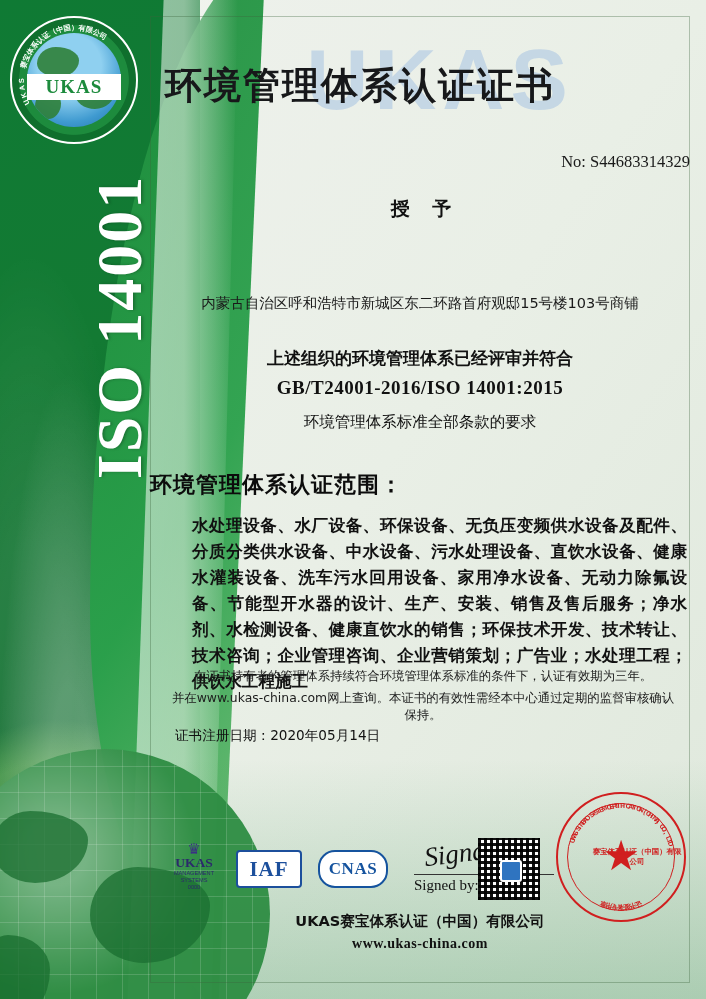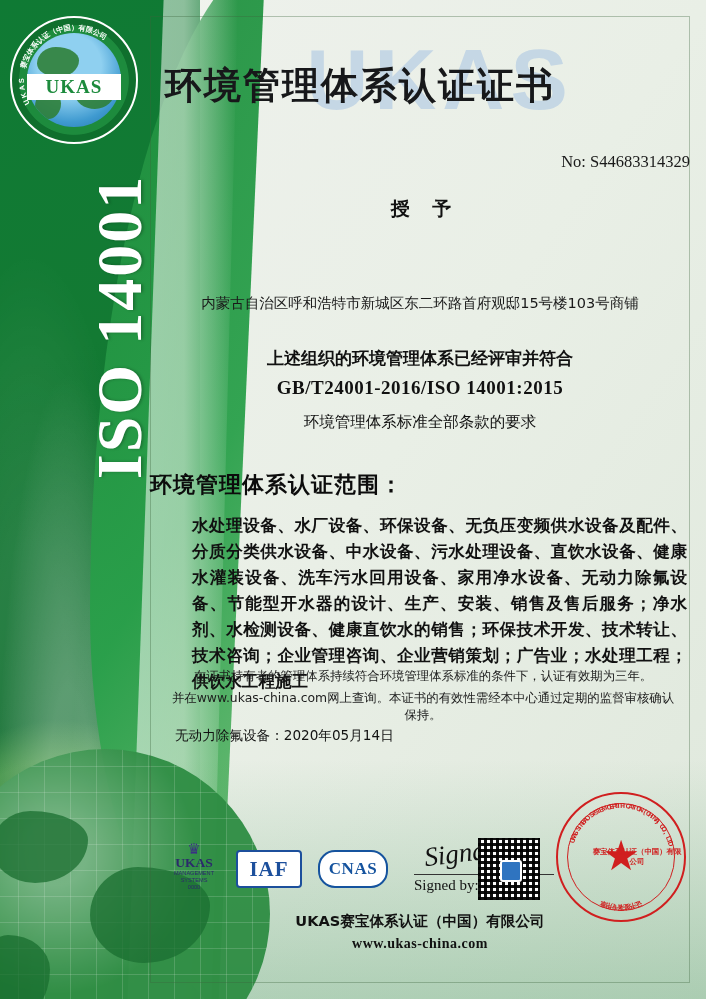--- a/index.html
+++ b/index.html
@@ -281,21 +281,21 @@
   <div class="stmt l2">GB/T24001-2016/ISO 14001:2015</div>
   <div class="stmt l3">环境管理体系标准全部条款的要求</div>
 
   <div class="scope-title">环境管理体系认证范围：</div>
   <div class="scope-body">水处理设备、水厂设备、环保设备、无负压变频供水设备及配件、分质分类供水设备、中水设备、污水处理设备、直饮水设备、健康水灌装设备、洗车污水回用设备、家用净水设备、无动力除氟设备、节能型开水器的设计、生产、安装、销售及售后服务；净水剂、水检测设备、健康直饮水的销售；环保技术开发、技术转让、技术咨询；企业管理咨询、企业营销策划；广告业；水处理工程；供饮水工程施工</div>
 
   <div class="note n2">并在www.ukas-china.com网上查询。本证书的有效性需经本中心通过定期的监督审核确认保持。</div>
   <div class="note n1">在证书持有者的管理体系持续符合环境管理体系标准的条件下，认证有效期为三年。</div>
 
   <div class="dates">
-    <span>无动力除氟设备：2020年05月14日</span>
+    <span>证书注册日期：2020年05月14日</span>
   </div>
 
   <div class="logo-row">
     <div class="ukas-small">
       <div class="crown">♛</div>
       <div class="nm">UKAS</div>
       <div class="sub">MANAGEMENT</div>
       <div class="sub">SYSTEMS</div>
       <div class="sub">0000</div>
     </div>

